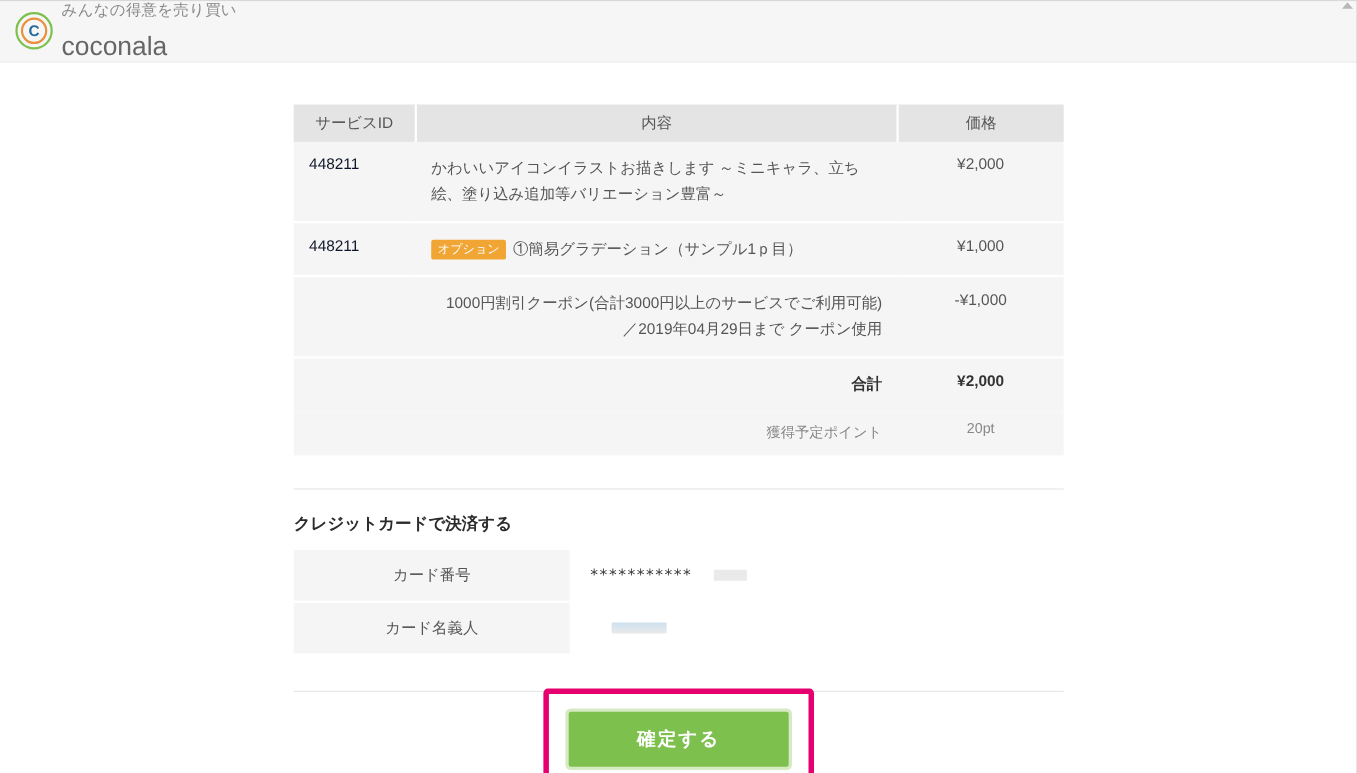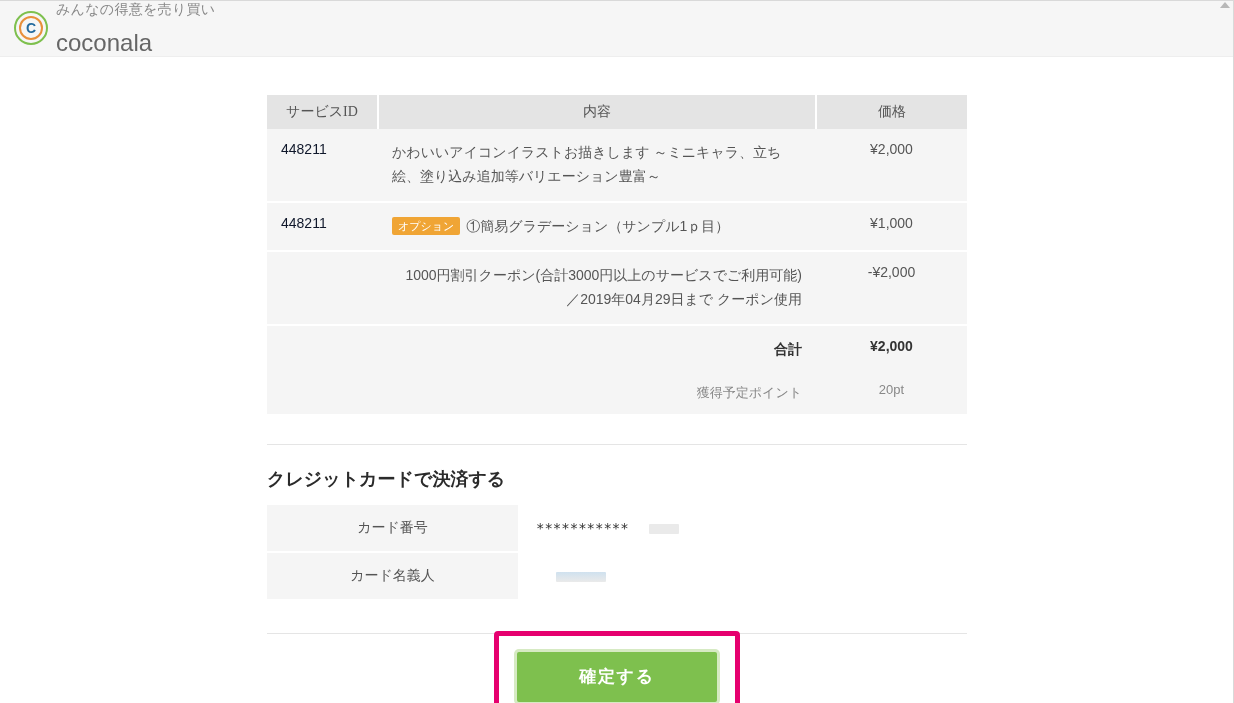--- a/index.html
+++ b/index.html
@@ -17,38 +17,38 @@
 
   
   .main{width:700px;margin:0 auto;padding-top:38px;}
 
   .h1{font-size:22px;font-weight:700;color:#2b2b2b;margin:0 0 18px 0;}
 
   
   .tbl{width:100%;border:none;border-collapse:collapse;font-size:14px;}
   .tbl thead th{background:#e4e4e4;color:#555;font-weight:400;text-align:center;padding:8px 10px;border-right:2px solid #fff;}
   .tbl thead th:last-child{border-right:none;}
-  .tbl thead th.col-id{width:90px;font-family:Liberation Serif, serif;}
+  .tbl thead th.col-id{width:90px;}
   .tbl thead th.col-price{width:130px;}
   .tbl tbody td{background:#f5f5f5;padding:12px 14px;vertical-align:top;border-bottom:2px solid #fff;color:#555;}
   .tbl tbody td.id{color:#0f172a;}
   .tbl tbody td.desc{line-height:1.7;}
   .tbl tbody td.price{text-align:center;color:#555;white-space:nowrap;}
   .opt-badge{display:inline-block;background:#f0a535;color:#fff;font-size:11px;padding:0 6px;border-radius:2px;margin-right:6px;vertical-align:1px;}
   .tbl tbody tr.coupon td.desc{text-align:right;}
   .tbl tbody tr.total td{border-bottom:none;}
   .tbl tbody tr.total td.desc{text-align:right;font-weight:700;color:#333;}
   .tbl tbody tr.total td.price{font-weight:700;color:#333;}
   .tbl tbody tr.points td{background:#f5f5f5;font-size:13px;color:#888;padding-top:8px;padding-bottom:10px;}
   .tbl tbody tr.points td.desc{text-align:right;}
   .tbl tbody tr.points td.price{color:#888;}
 
   .divider{border:none;border-top:1px solid #e5e5e5;margin:28px 0 22px;}
 
-  .h2{font-size:18px;font-weight:700;color:#2b2b2b;margin:0 0 14px 0;}
+  .h2{font-size:15px;font-weight:700;color:#2b2b2b;margin:0 0 14px 0;}
 
   
   .form-tbl{width:100%;border-collapse:collapse;}
   .form-tbl td{background:#f5f5f5;border-bottom:2px solid #fff;padding:14px 18px;font-size:14px;color:#555;}
   .form-tbl td.lbl{width:215px;text-align:center;}
   .form-tbl td.val{background:#fff;color:#333;font-family:monospace;}
   .val .mask{background:#eaeaea;display:inline-block;width:30px;height:10px;margin-left:20px;vertical-align:middle;border-radius:1px;}
   .val .mask2{background:linear-gradient(#cfe1ef,#eaeaea);display:inline-block;width:50px;height:10px;margin-left:20px;vertical-align:middle;border-radius:1px;}
 
   .divider2{border:none;border-top:1px solid #e5e5e5;margin:32px 0 0;}
@@ -108,21 +108,21 @@
       <tr>
         <td class="id">448211</td>
         <td class="desc">
           <span class="opt-badge">オプション</span><span>①簡易グラデーション（サンプル1ｐ目）</span>
         </td>
         <td class="price">¥1,000</td>
       </tr>
       <tr class="coupon">
         <td class="id"></td>
         <td class="desc">1000円割引クーポン(合計3000円以上のサービスでご利用可能)／2019年04月29日まで クーポン使用</td>
-        <td class="price">-¥2,000</td>
+        <td class="price">-¥1,000</td>
       </tr>
       <tr class="total">
         <td></td>
         <td class="desc">合計</td>
         <td class="price">¥2,000</td>
       </tr>
       <tr class="points">
         <td></td>
         <td class="desc">獲得予定ポイント</td>
         <td class="price">20pt</td>

